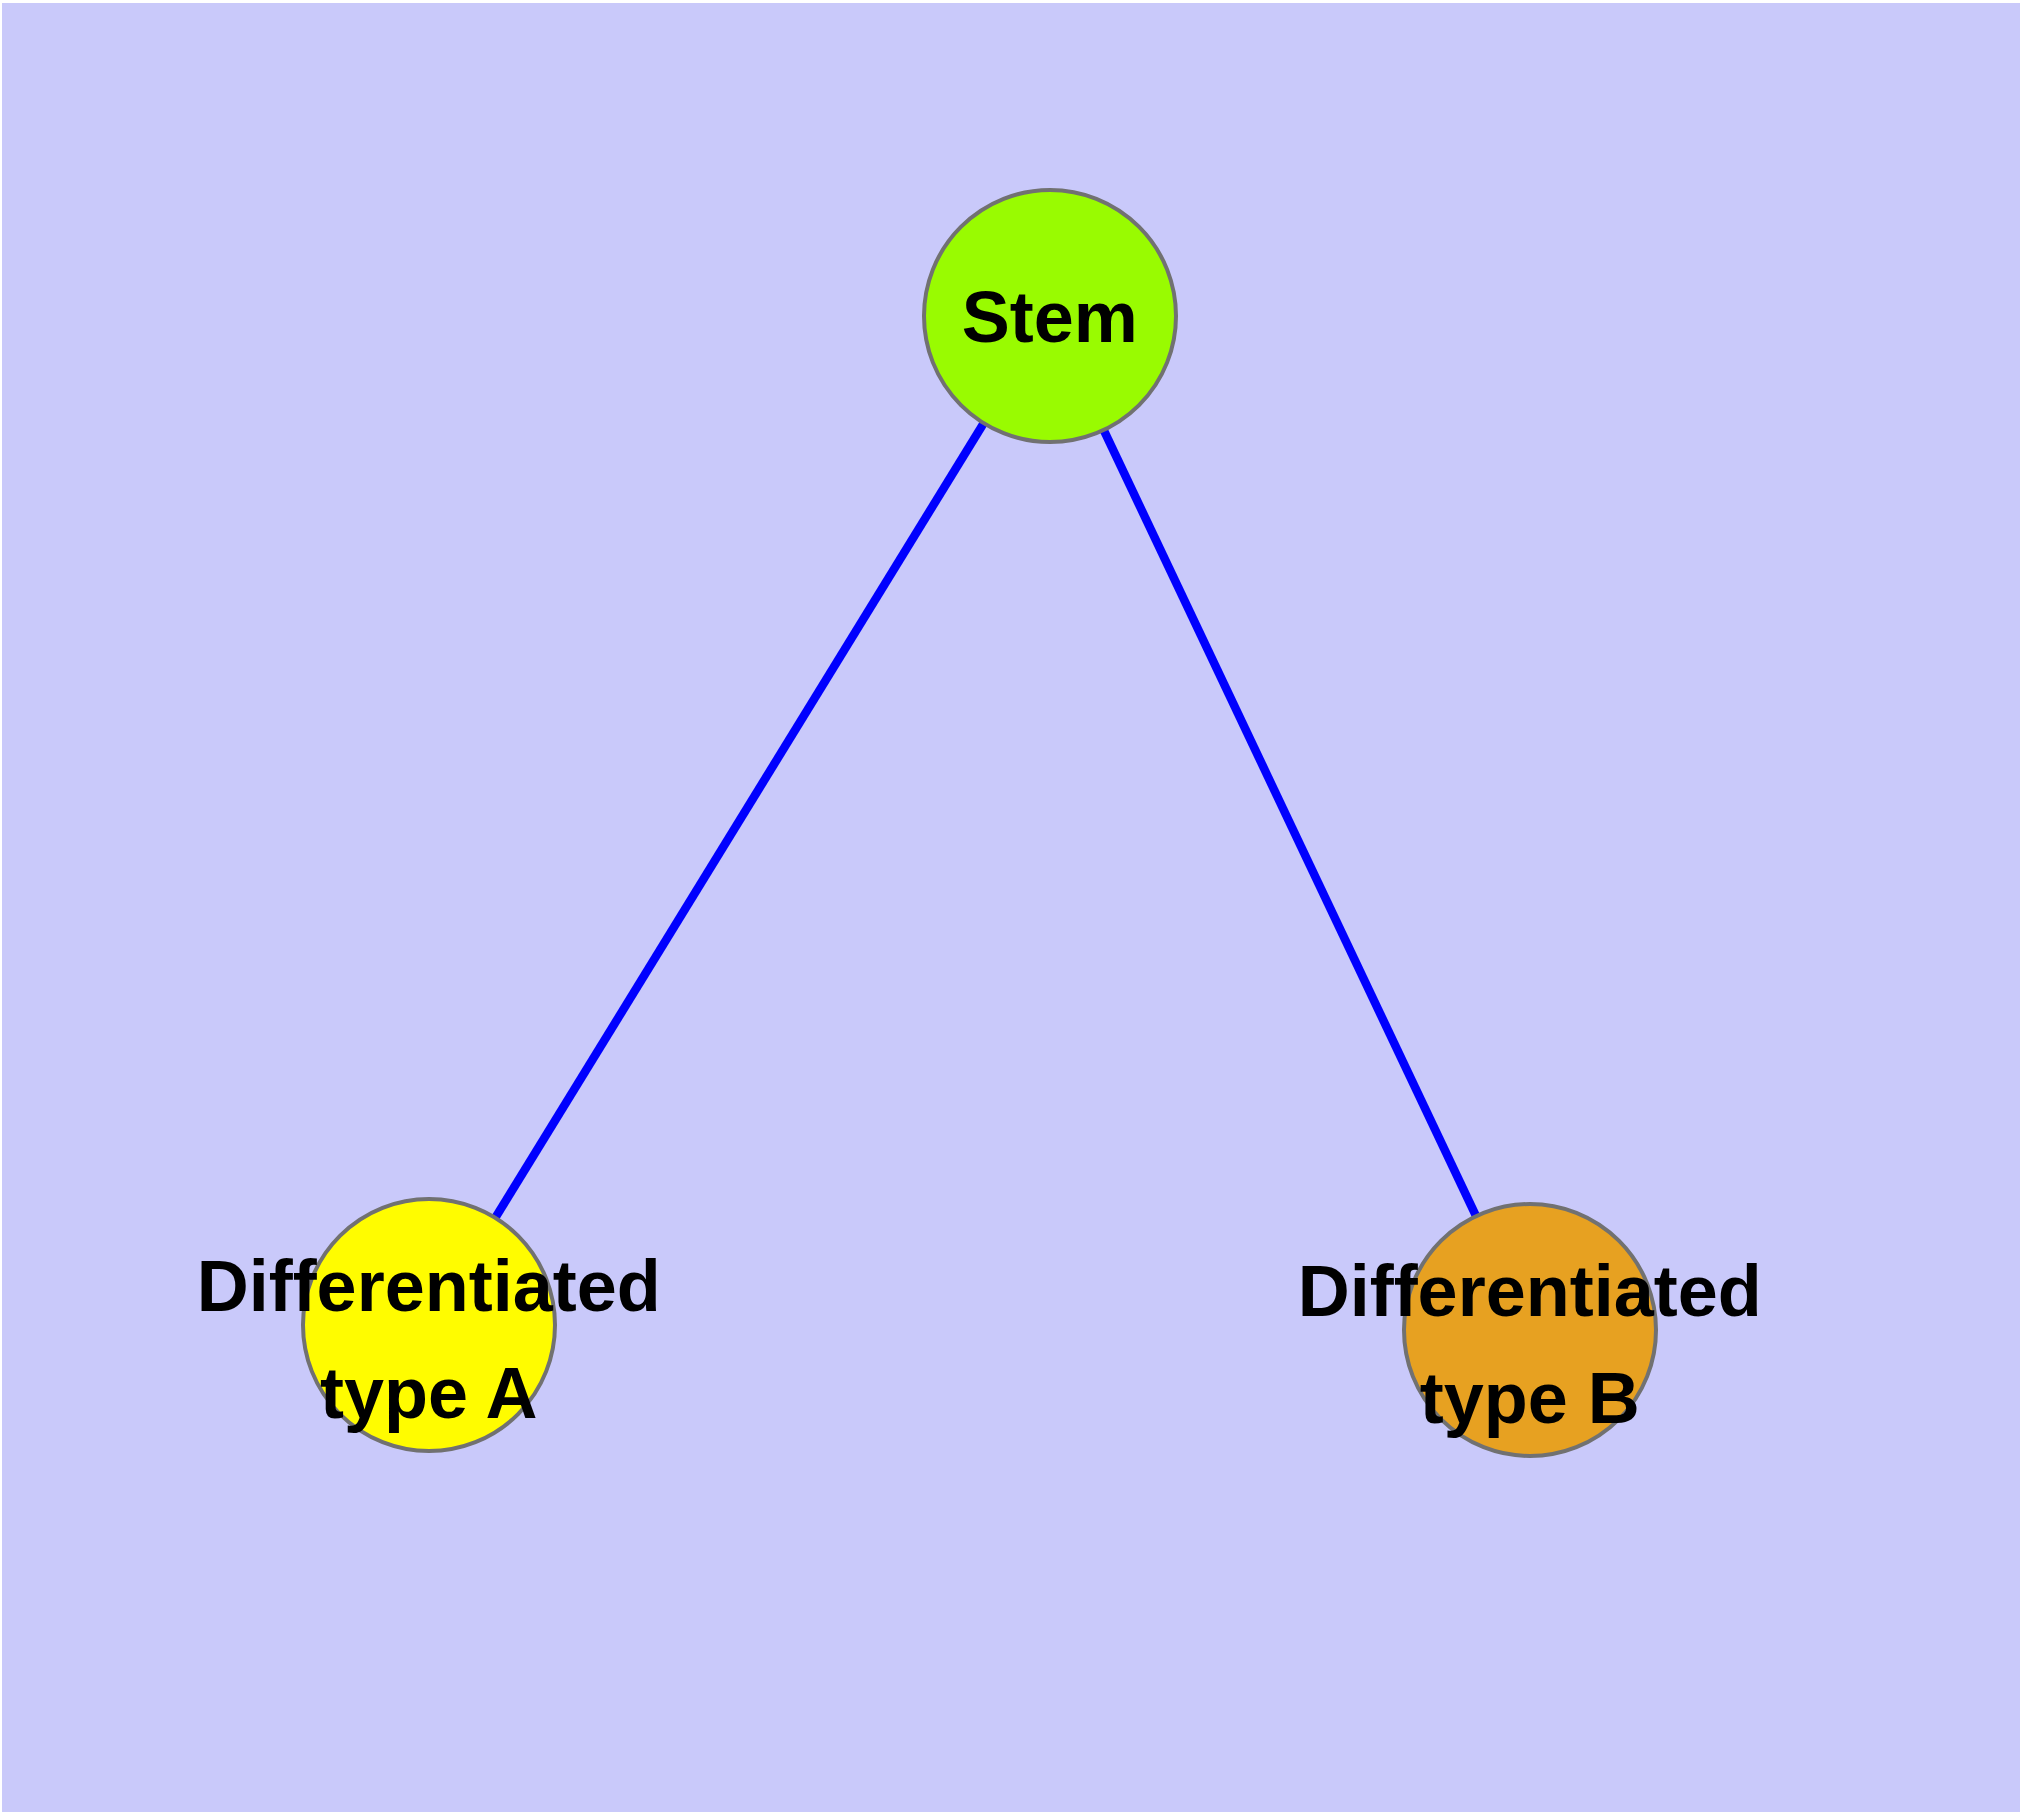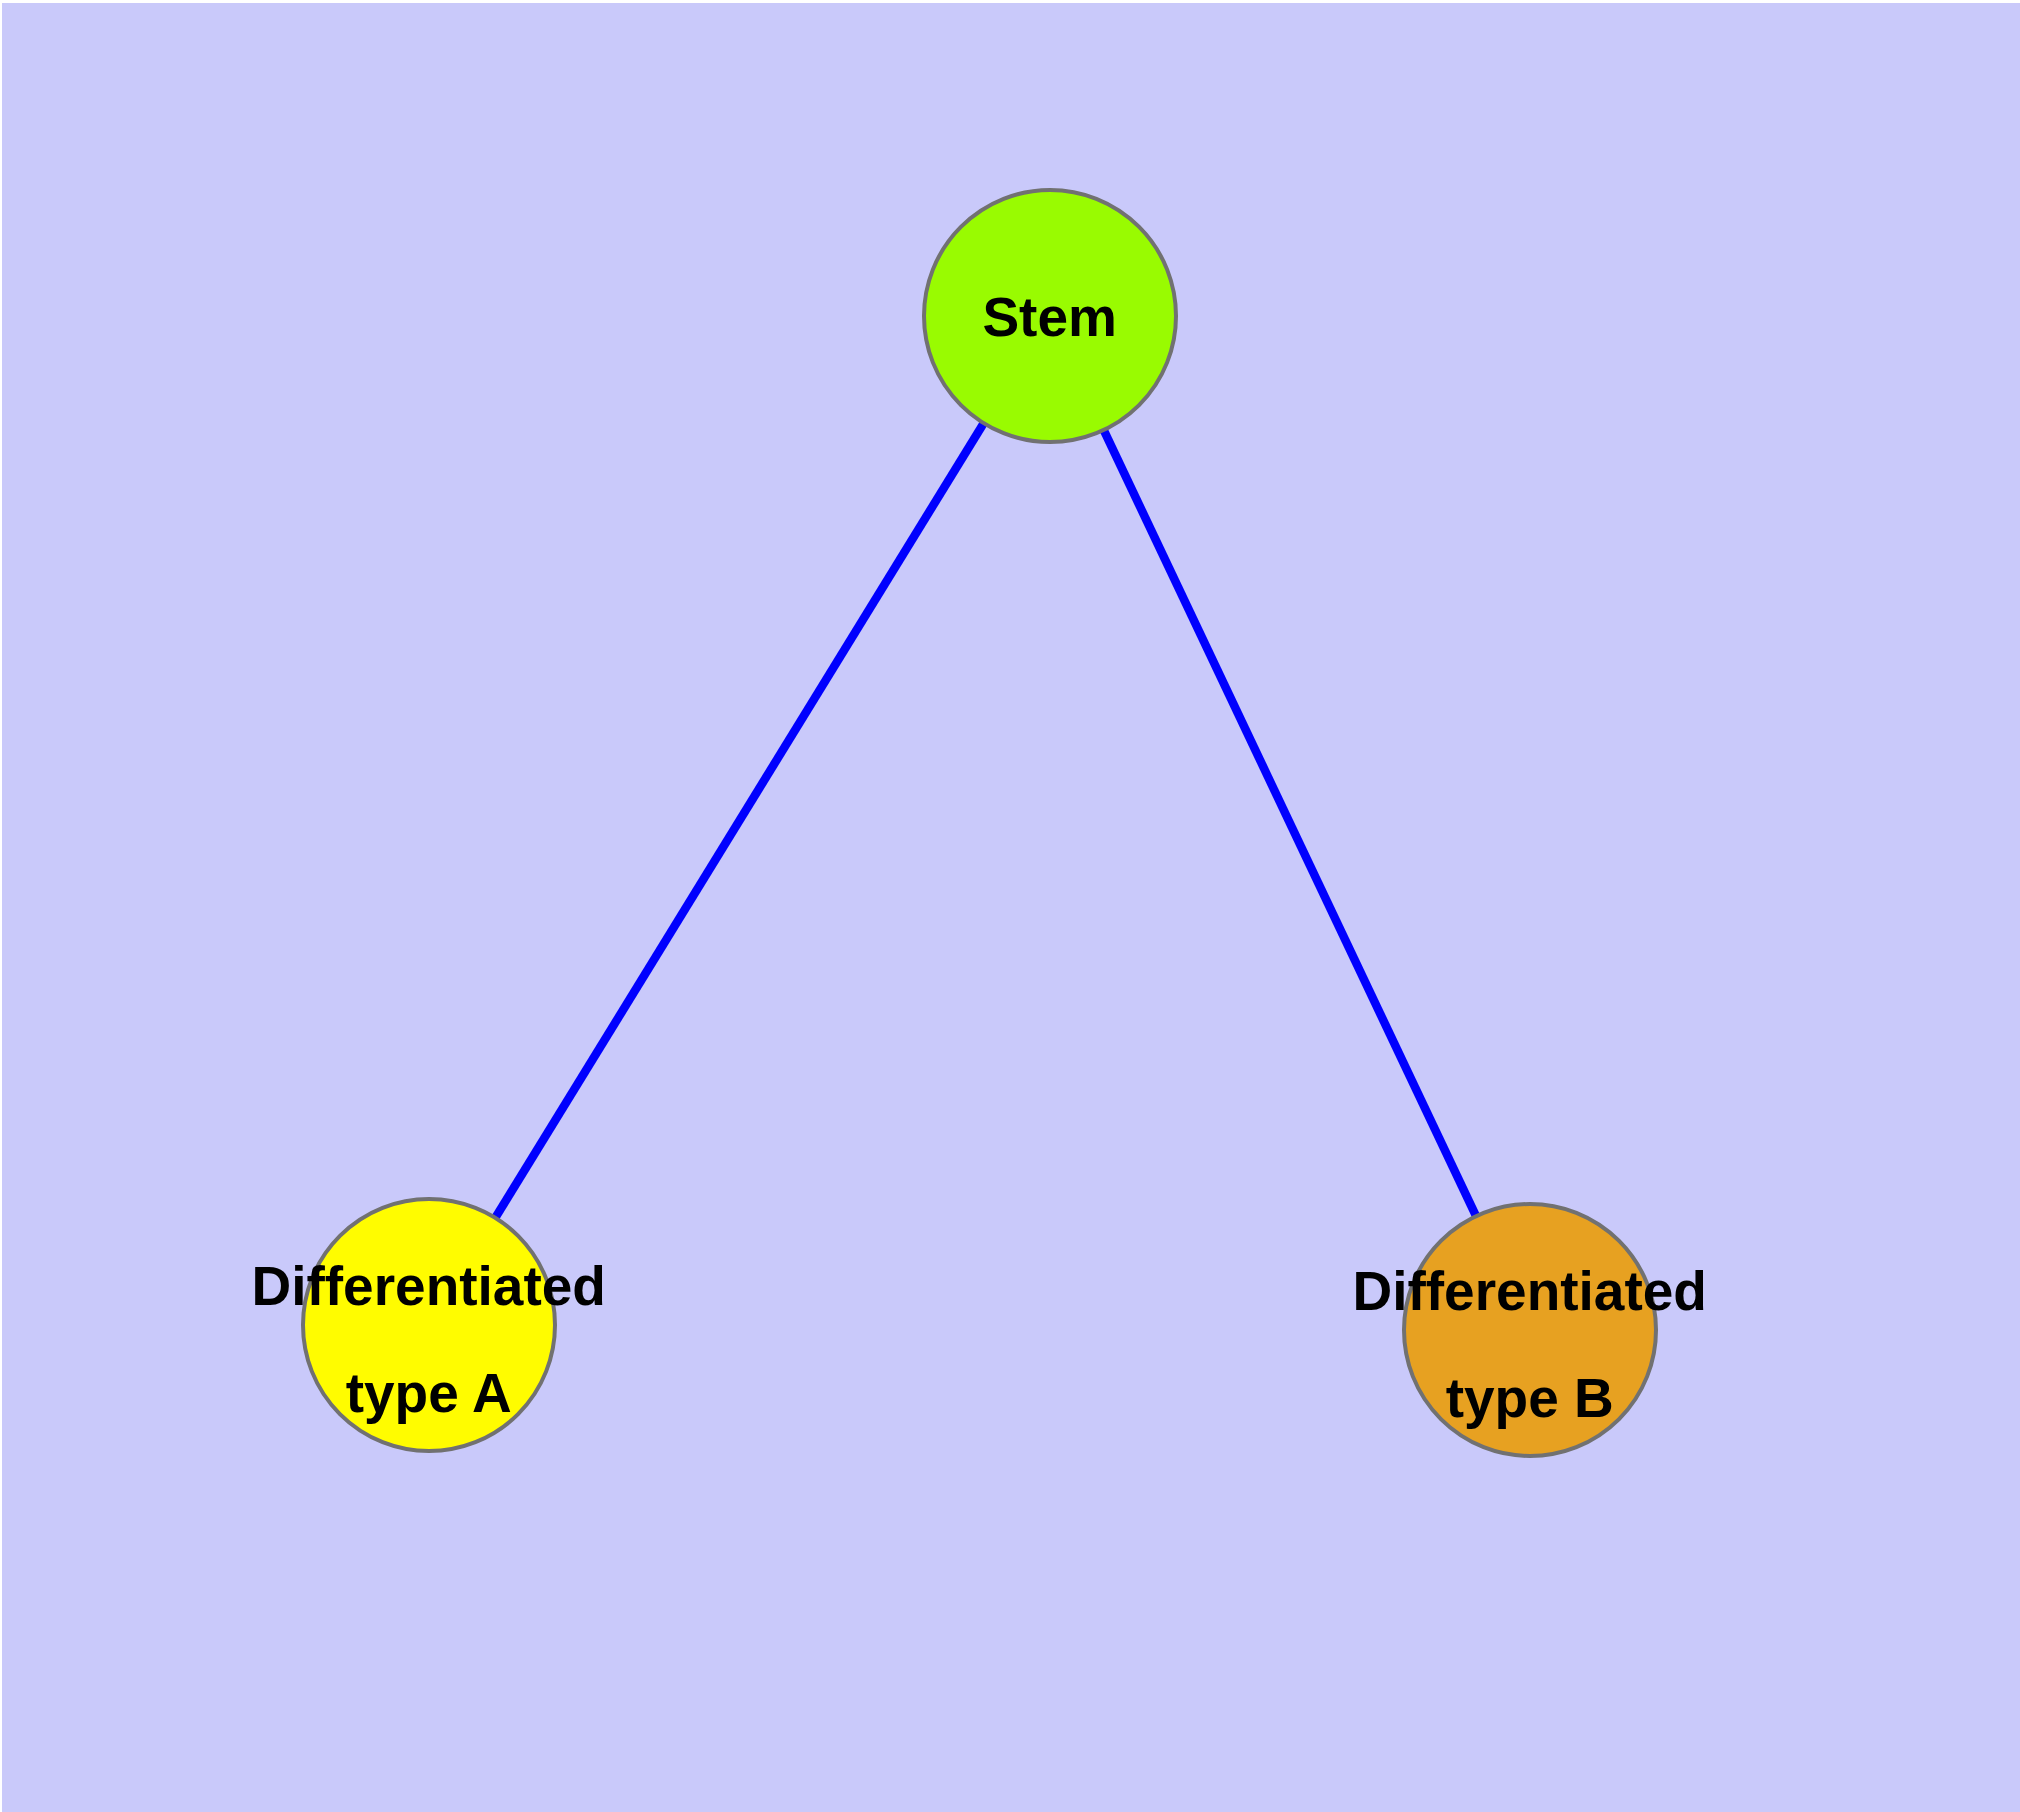--- a/index.html
+++ b/index.html
@@ -46,21 +46,21 @@
   }
   .node-stem   { left: 920px; top: 185px; }
   .node-type-a { left: 299px;  top: 1194px; }
   .node-type-b { left: 1400px; top: 1199px; }
   .node-label {
     position: absolute;
     transform: translate(-50%, -50%);
     z-index: 3;
     color: #000000;
     font-weight: bold;
-    font-size: 55px;
+    font-size: 72px;
     line-height: 107px;
     text-align: center;
     white-space: pre-line;
     letter-spacing: 0;
   }
   .label-stem   { left: 1048px; top: 314px; }
   .label-type-a { left: 427px;  top: 1337px; }
   .label-type-b { left: 1528px; top: 1342px; }
 </style>
 </head>

